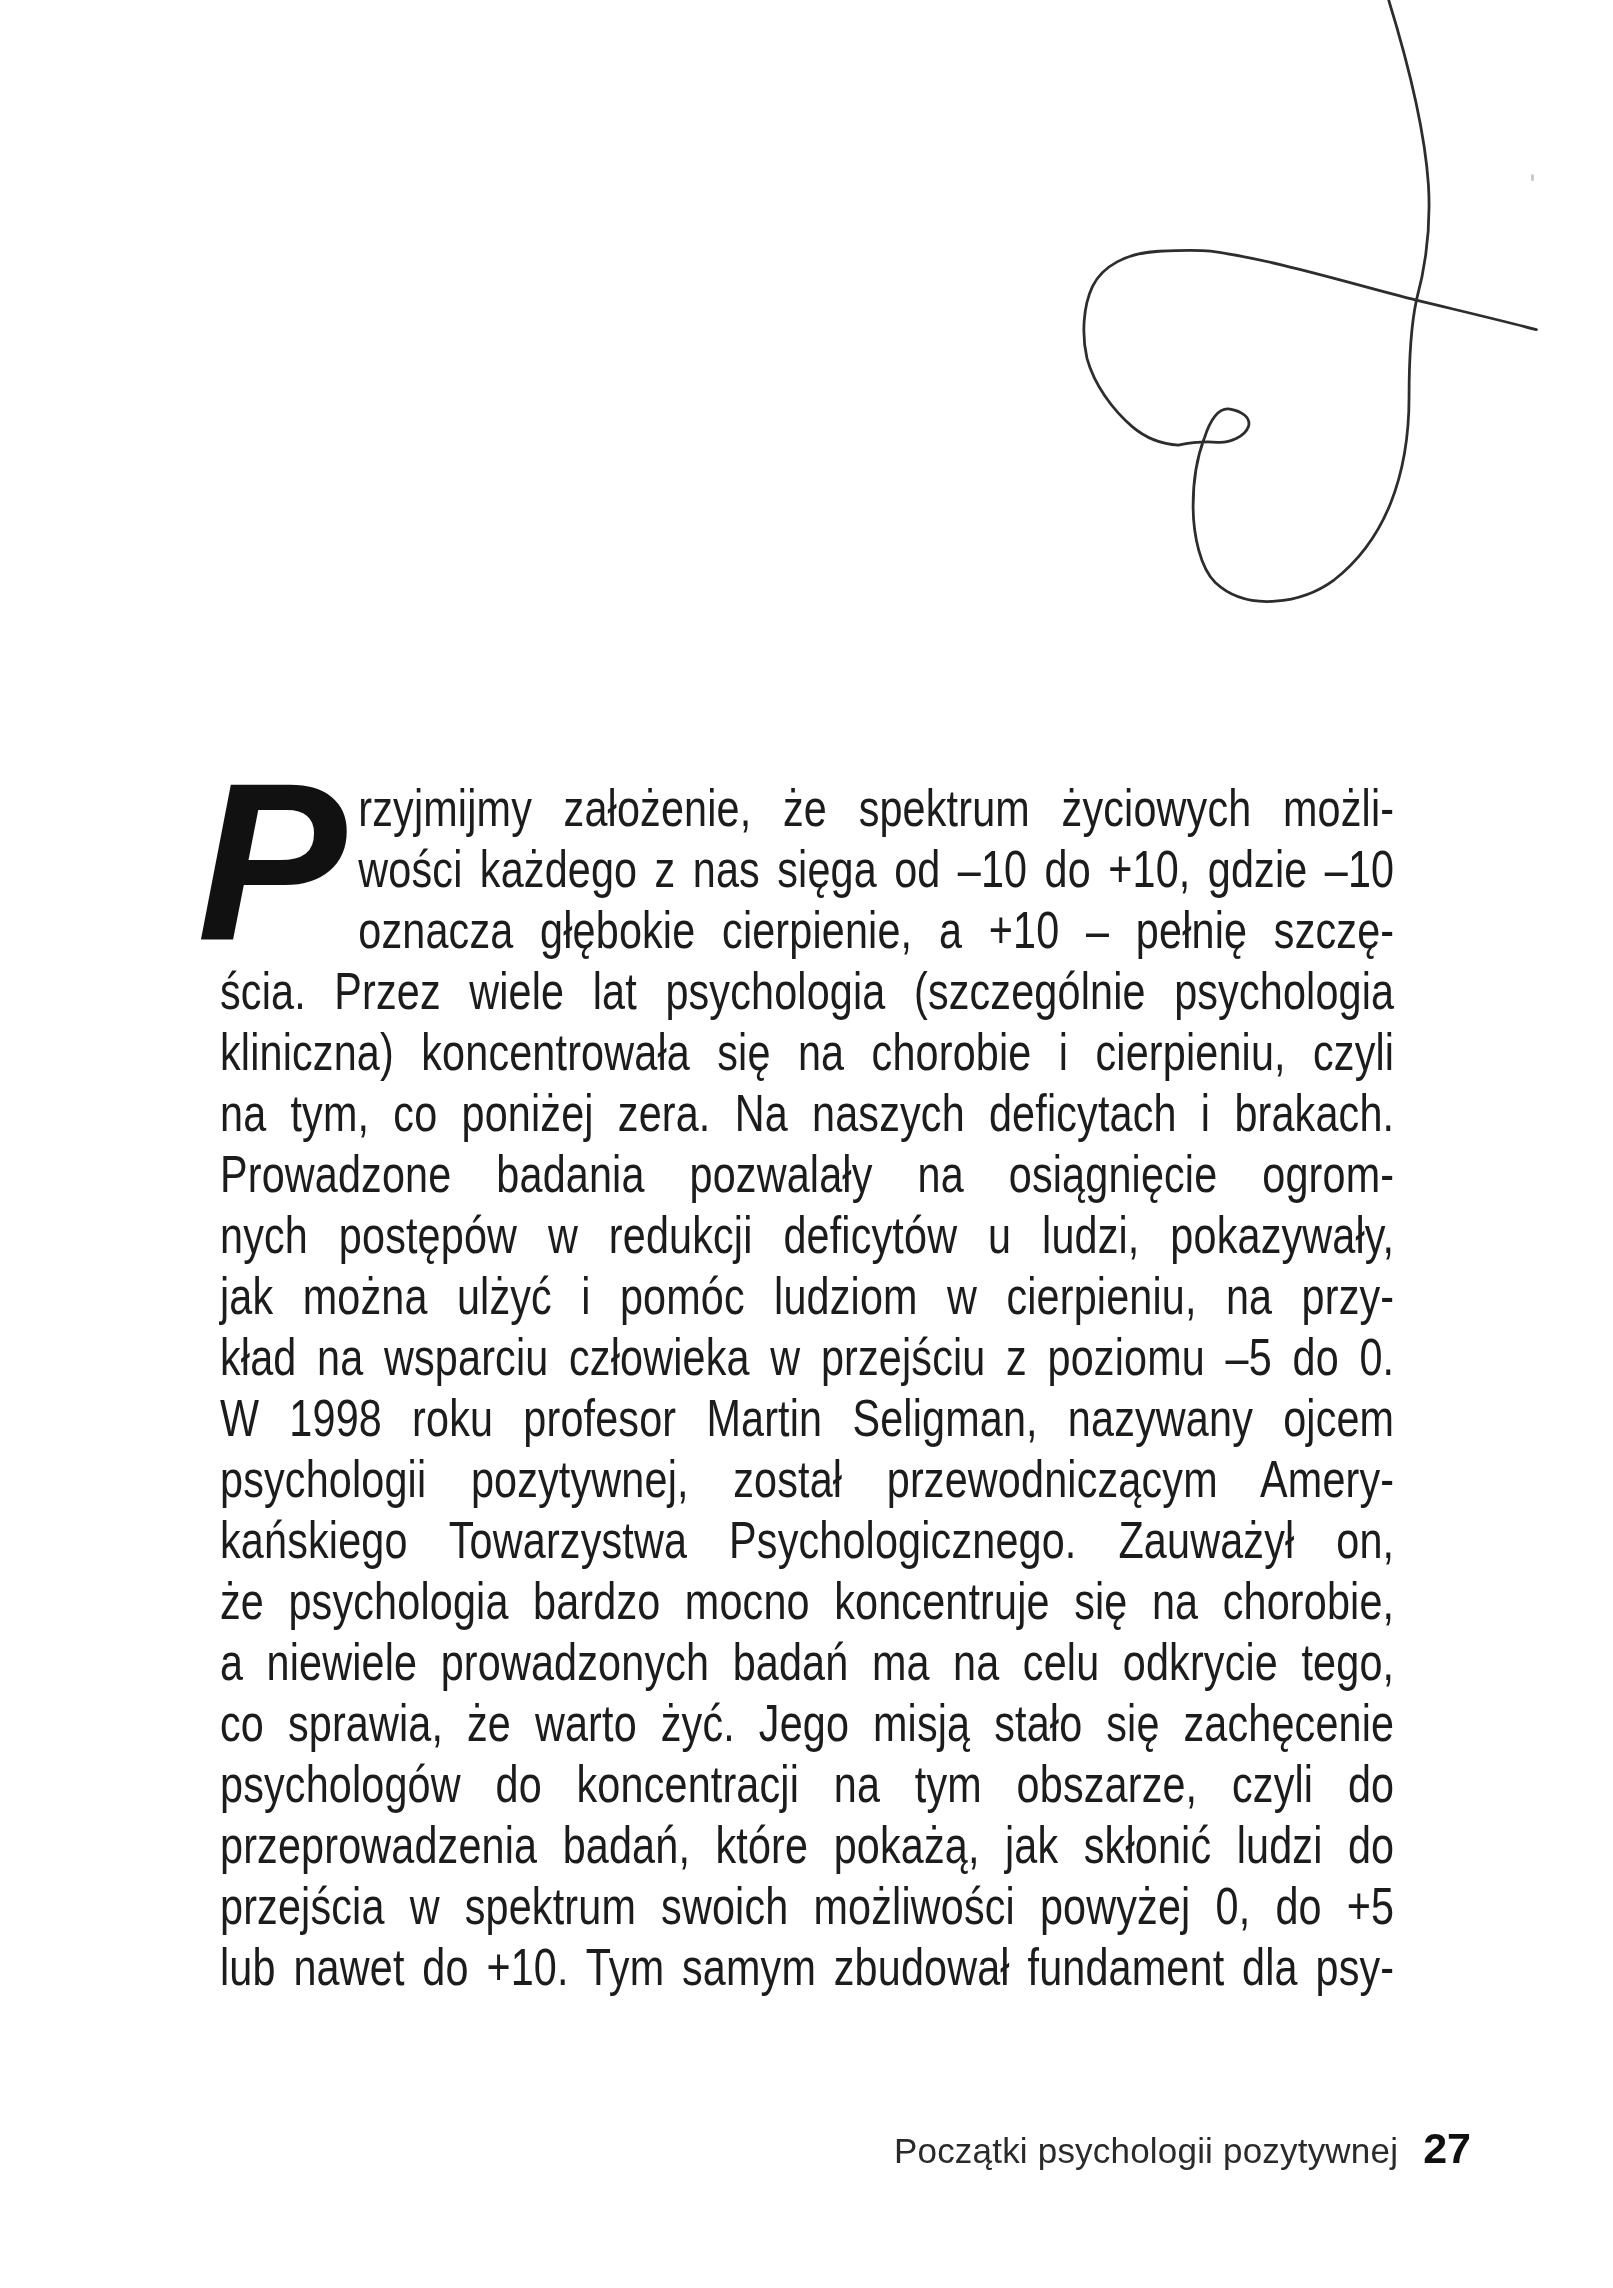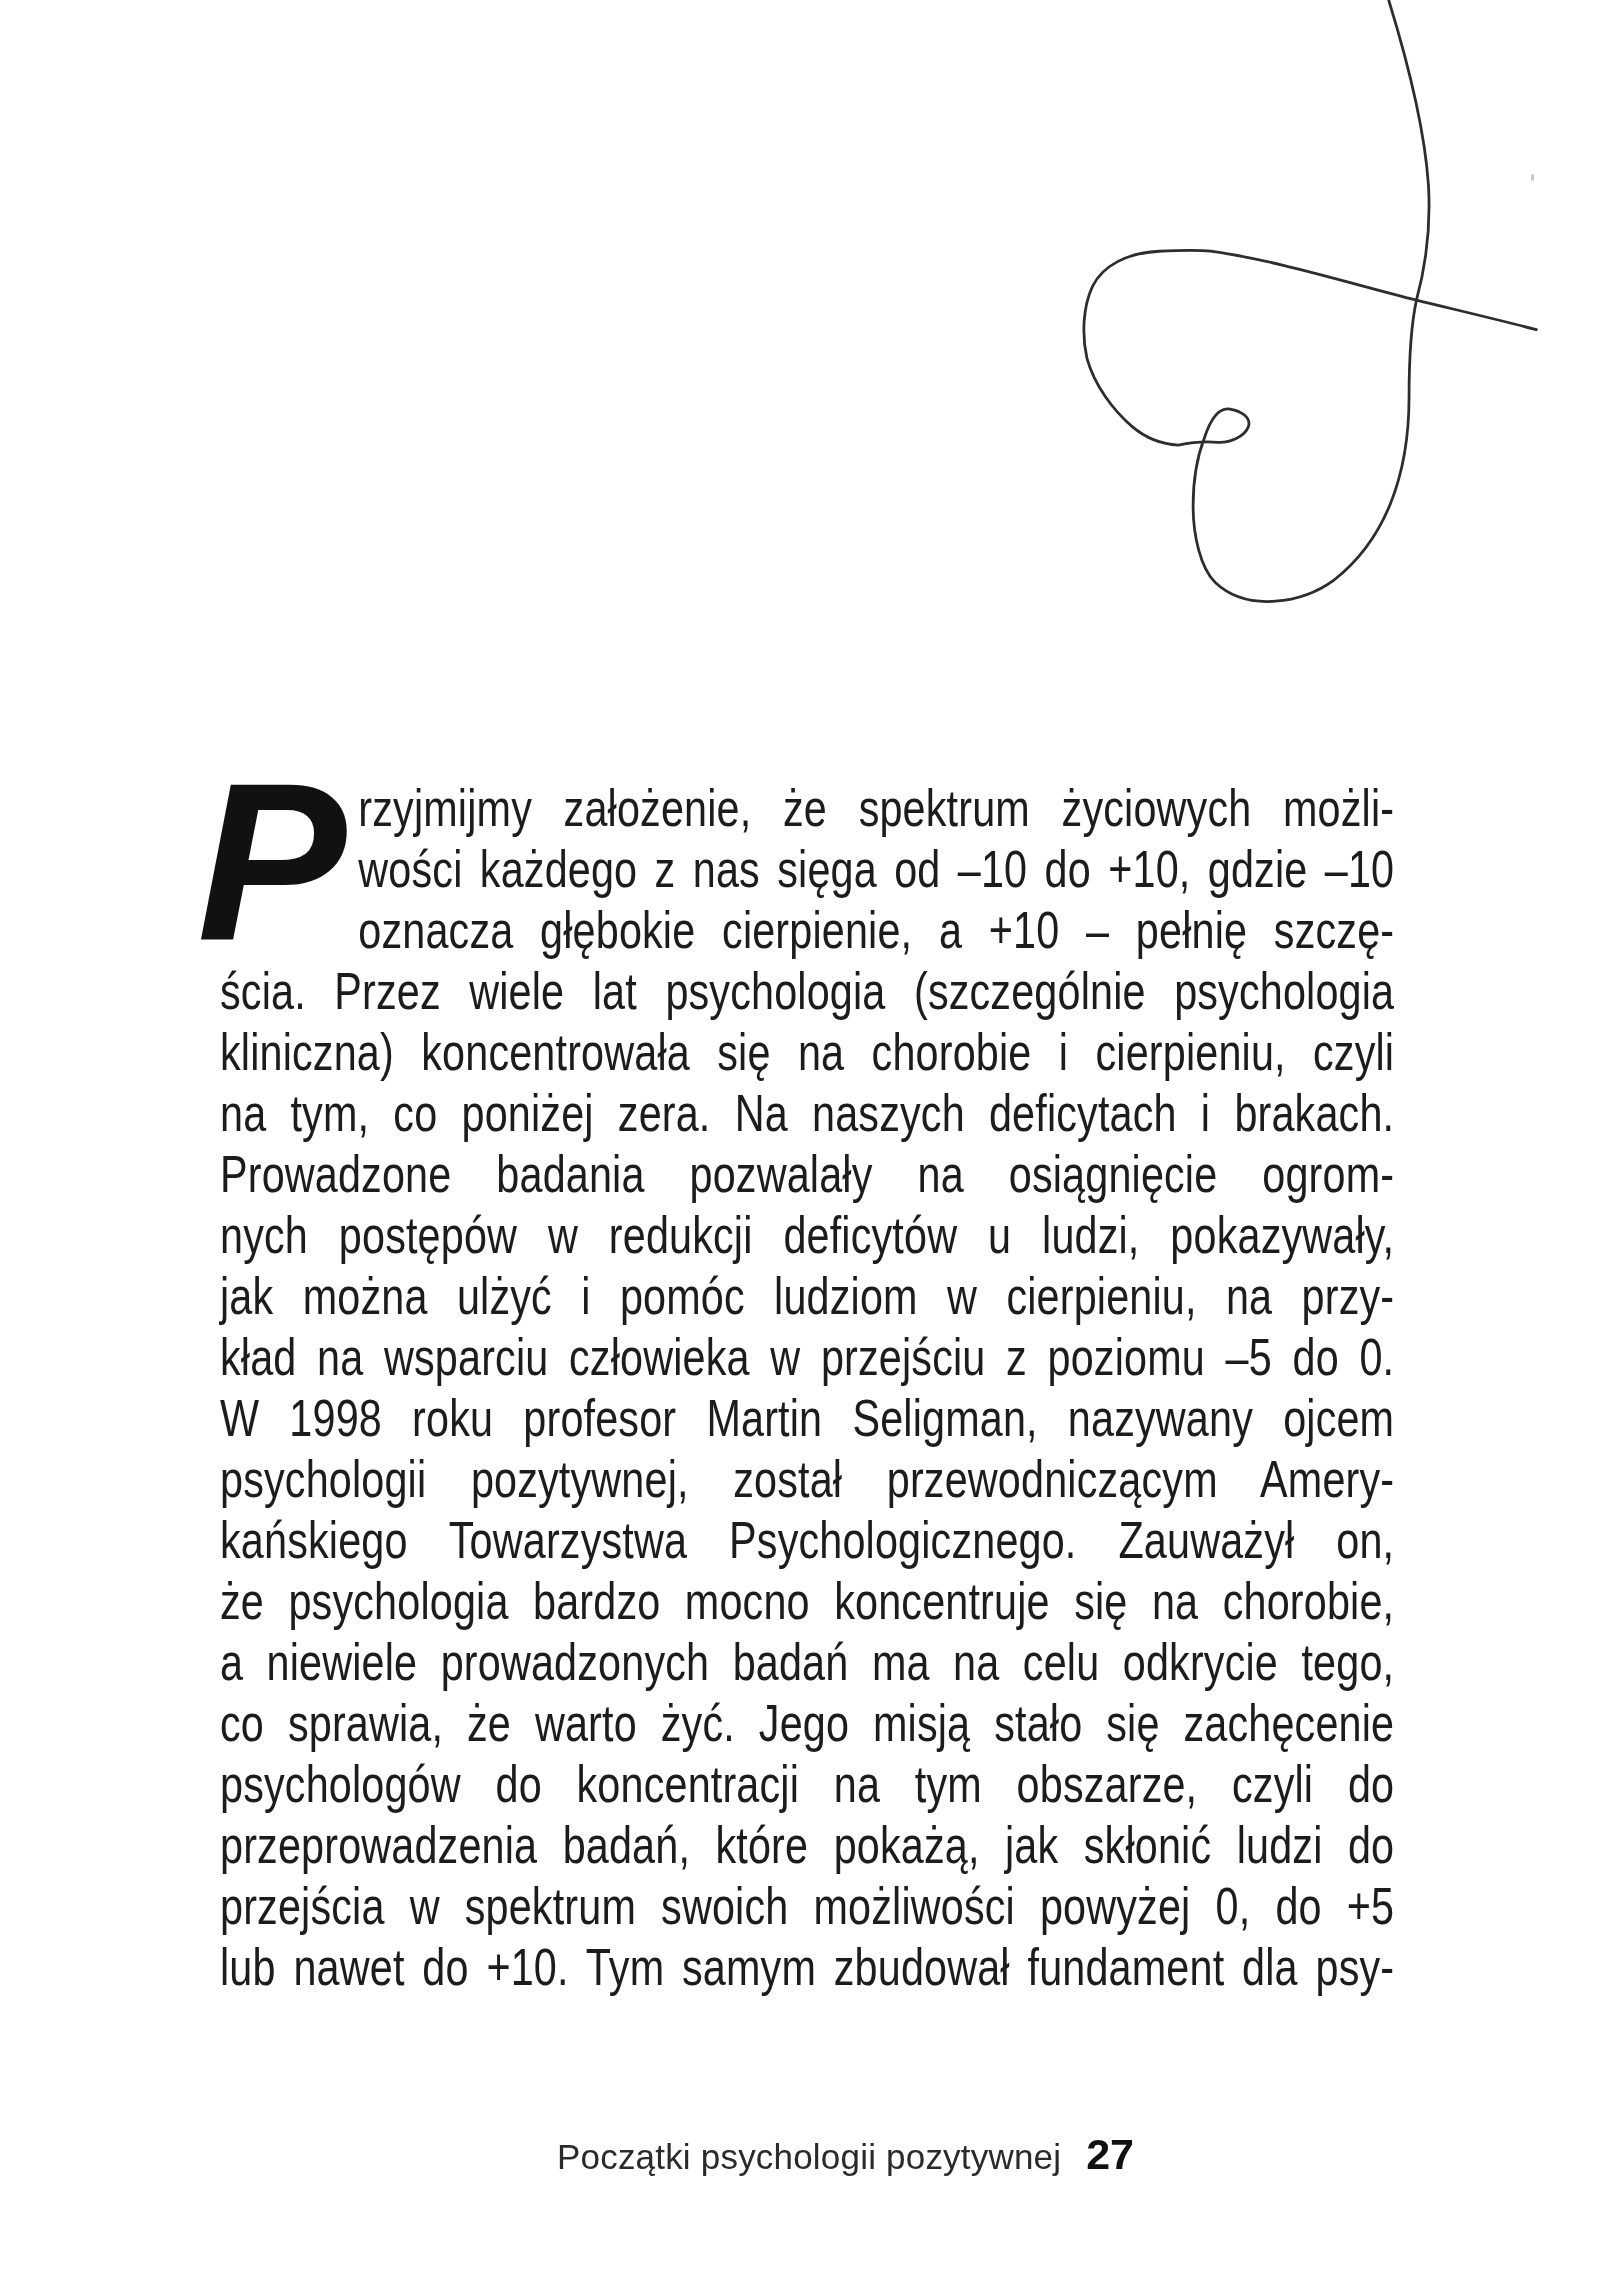--- a/index.html
+++ b/index.html
@@ -62,22 +62,22 @@
     height: 61px;
     white-space: normal;
     overflow: visible;
   }
   
   #footer {
     position: absolute;
     left: 220px;
     top: 2124px;
     width: 1251px;
-    text-align: center;
-    line-height: 60px;
+    text-align: right;
+    line-height: 49px;
     white-space: nowrap;
   }
   #running-title {
     font-size: 35px;
     color: #2a2a2a;
     letter-spacing: 0.2px;
   }
   #page-number {
     font-size: 43px;
     font-weight: bold;

